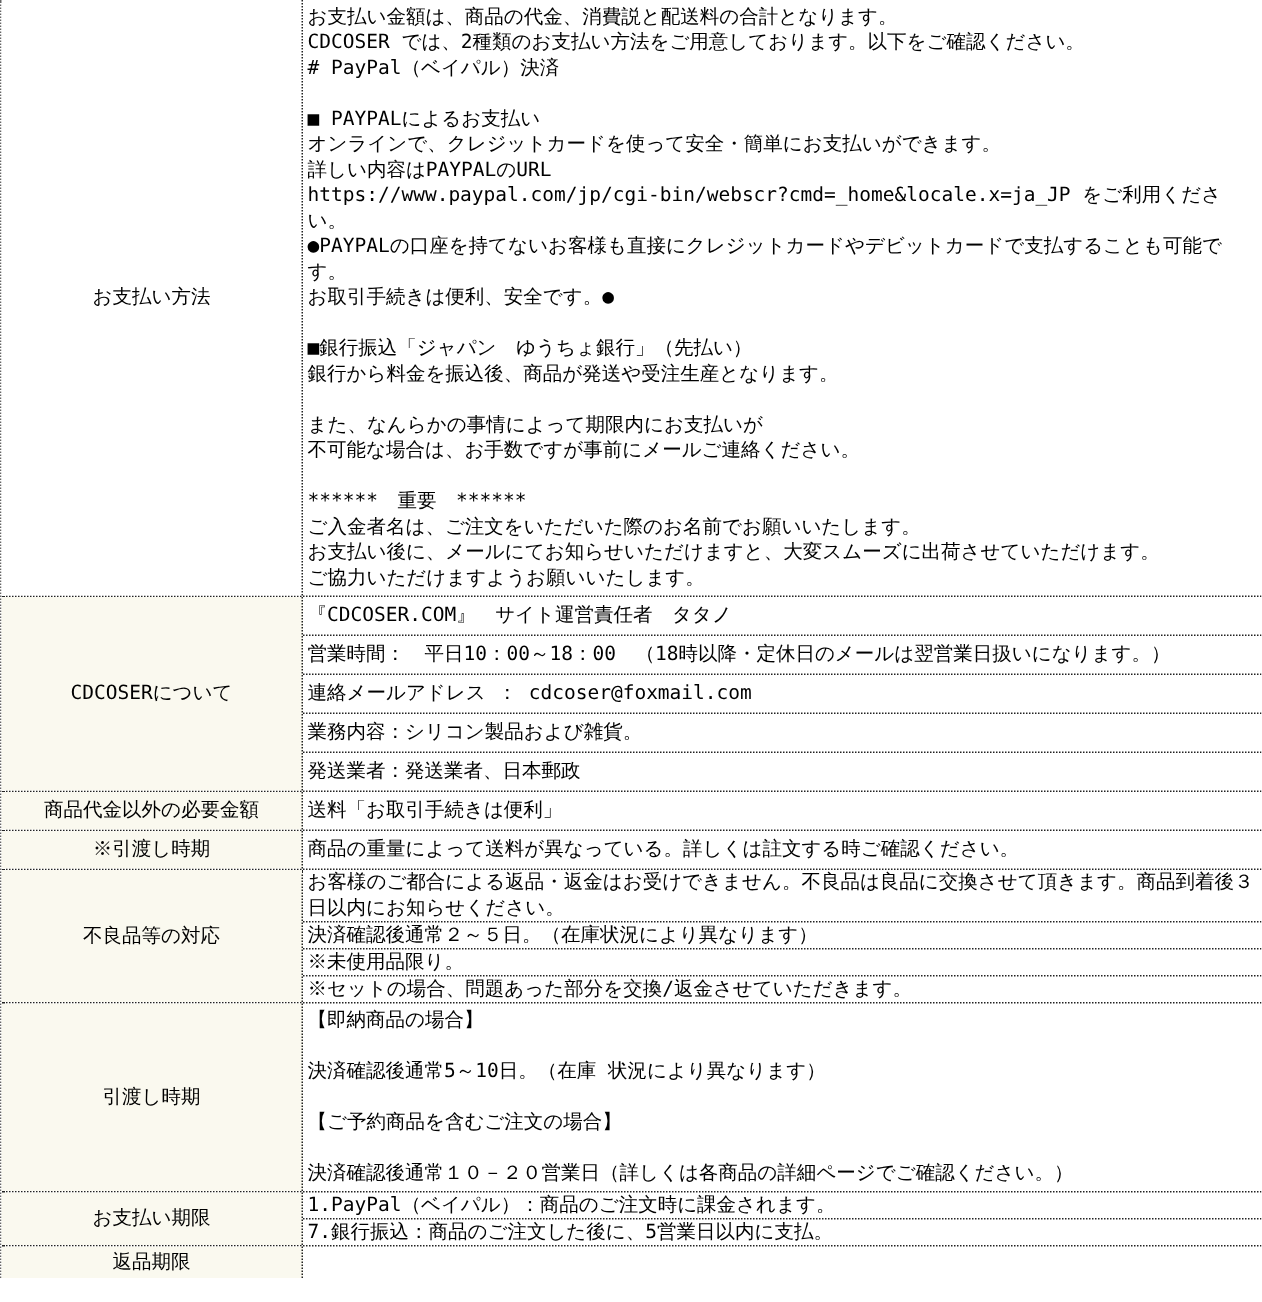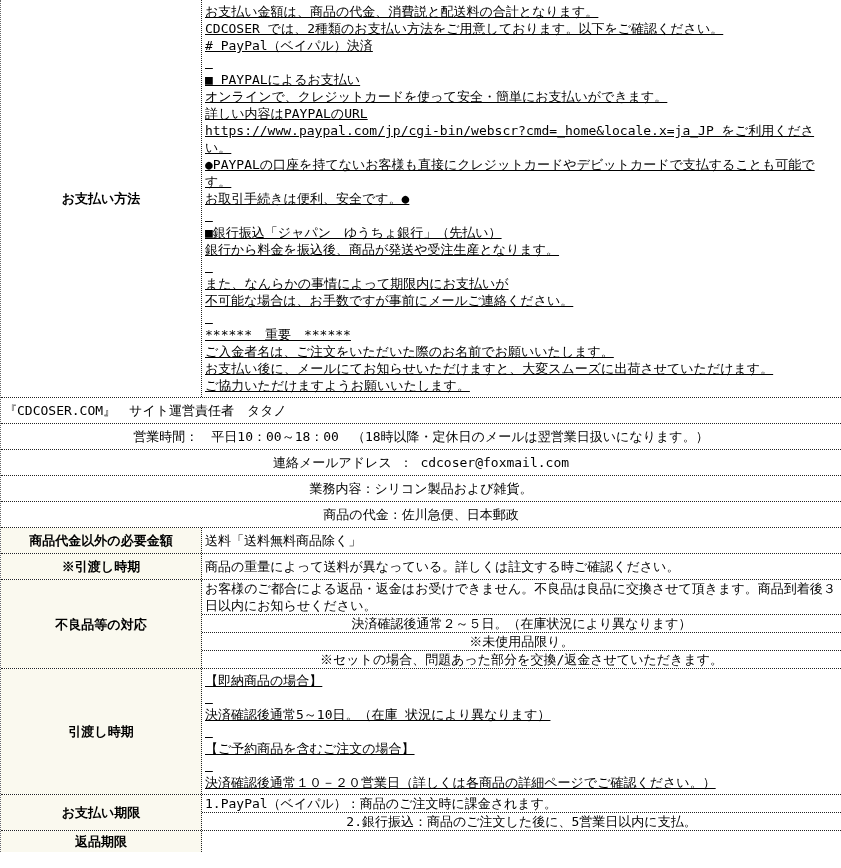--- a/index.html
+++ b/index.html
@@ -13,32 +13,32 @@
     border-left:1px dotted #666;
     box-sizing:border-box;
   }
   .section-row{display:flex; align-items:stretch;}
   .section-row + .section-row{border-top:1px dotted #222;}
   .header-cell{
     flex:0 0 201px; width:201px;
     background:#faf9ef;
     display:flex; align-items:center; justify-content:center;
     text-align:center;
-    font-weight:bold;
+    font-weight:normal;
     border-right:1px dotted #222;
     padding:2px 4px;
     box-sizing:border-box;
     line-height:17px;
   }
   .header-cell.bg-white{background:#ffffff;}
   .content-cell{flex:1 1 auto; display:flex; flex-direction:column; min-width:0;}
   .subrow{box-sizing:border-box;}
-  .subrow + .subrow{border-top:1px dotted #222;text-align:center;}
+  .subrow + .subrow{border-top:1px dotted #222;}
   .p0{padding:0 3px;}
-  .p1{padding:3px 3px;text-decoration:underline;}
+  .p1{padding:3px 3px;}
   .p2{padding:4px 3px; display:flex; flex-direction:column; justify-content:center; min-height:25px;}
   .line{line-height:17px; white-space:pre-wrap; word-break:break-all;}
   .bold{font-weight:normal;}
 </style>
 </head>
 <body>
 
 <div id="policy-table">
     <div class="section-row">
       <div class="header-cell bg-white">お支払い方法</div>
@@ -62,43 +62,44 @@
           <div class="line">不可能な場合は、お手数ですが事前にメールご連絡ください。</div>
           <div class="line">&nbsp;</div>
           <div class="line">******　重要　******</div>
           <div class="line">ご入金者名は、ご注文をいただいた際のお名前でお願いいたします。</div>
           <div class="line">お支払い後に、メールにてお知らせいただけますと、大変スムーズに出荷させていただけます。</div>
           <div class="line">ご協力いただけますようお願いいたします。</div>
         </div>
       </div>
     </div>
     <div class="section-row">
+      <div class="header-cell">CDCOSERについて</div>
       <div class="content-cell">
         <div class="subrow p2">
           <div class="line">『CDCOSER.COM』　サイト運営責任者　タタノ</div>
         </div>
         <div class="subrow p2">
           <div class="line">営業時間：　平日10：00～18：00　（18時以降・定休日のメールは翌営業日扱いになります。）</div>
         </div>
         <div class="subrow p2">
           <div class="line"><span>連絡メールアドレス ： </span><span class="bold">cdcoser@foxmail.com</span></div>
         </div>
         <div class="subrow p2">
           <div class="line">業務内容：シリコン製品および雑貨。</div>
         </div>
         <div class="subrow p2">
-          <div class="line">商品の代金：佐川急便、日本郵政</div>
+          <div class="line">発送業者：発送業者、日本郵政</div>
         </div>
       </div>
     </div>
     <div class="section-row">
       <div class="header-cell">商品代金以外の必要金額</div>
       <div class="content-cell">
         <div class="subrow p2">
-          <div class="line">送料「送料無料商品除く」</div>
+          <div class="line">送料「お取引手続きは便利」</div>
         </div>
       </div>
     </div>
     <div class="section-row">
       <div class="header-cell">※引渡し時期</div>
       <div class="content-cell">
         <div class="subrow p2">
           <div class="line">商品の重量によって送料が異なっている。詳しくは註文する時ご確認ください。</div>
         </div>
       </div>
@@ -134,21 +135,21 @@
         </div>
       </div>
     </div>
     <div class="section-row">
       <div class="header-cell">お支払い期限</div>
       <div class="content-cell">
         <div class="subrow p0">
           <div class="line">1.PayPal（ベイパル）：商品のご注文時に課金されます。</div>
         </div>
         <div class="subrow p0">
-          <div class="line">2.銀行振込：商品のご注文した後に、5営業日以内に支払。</div>
+          <div class="line">7.銀行振込：商品のご注文した後に、5営業日以内に支払。</div>
         </div>
       </div>
     </div>
     <div class="section-row">
       <div class="header-cell">返品期限</div>
       <div class="content-cell">
         <div class="subrow p1"></div>
       </div>
     </div>
   </div>

